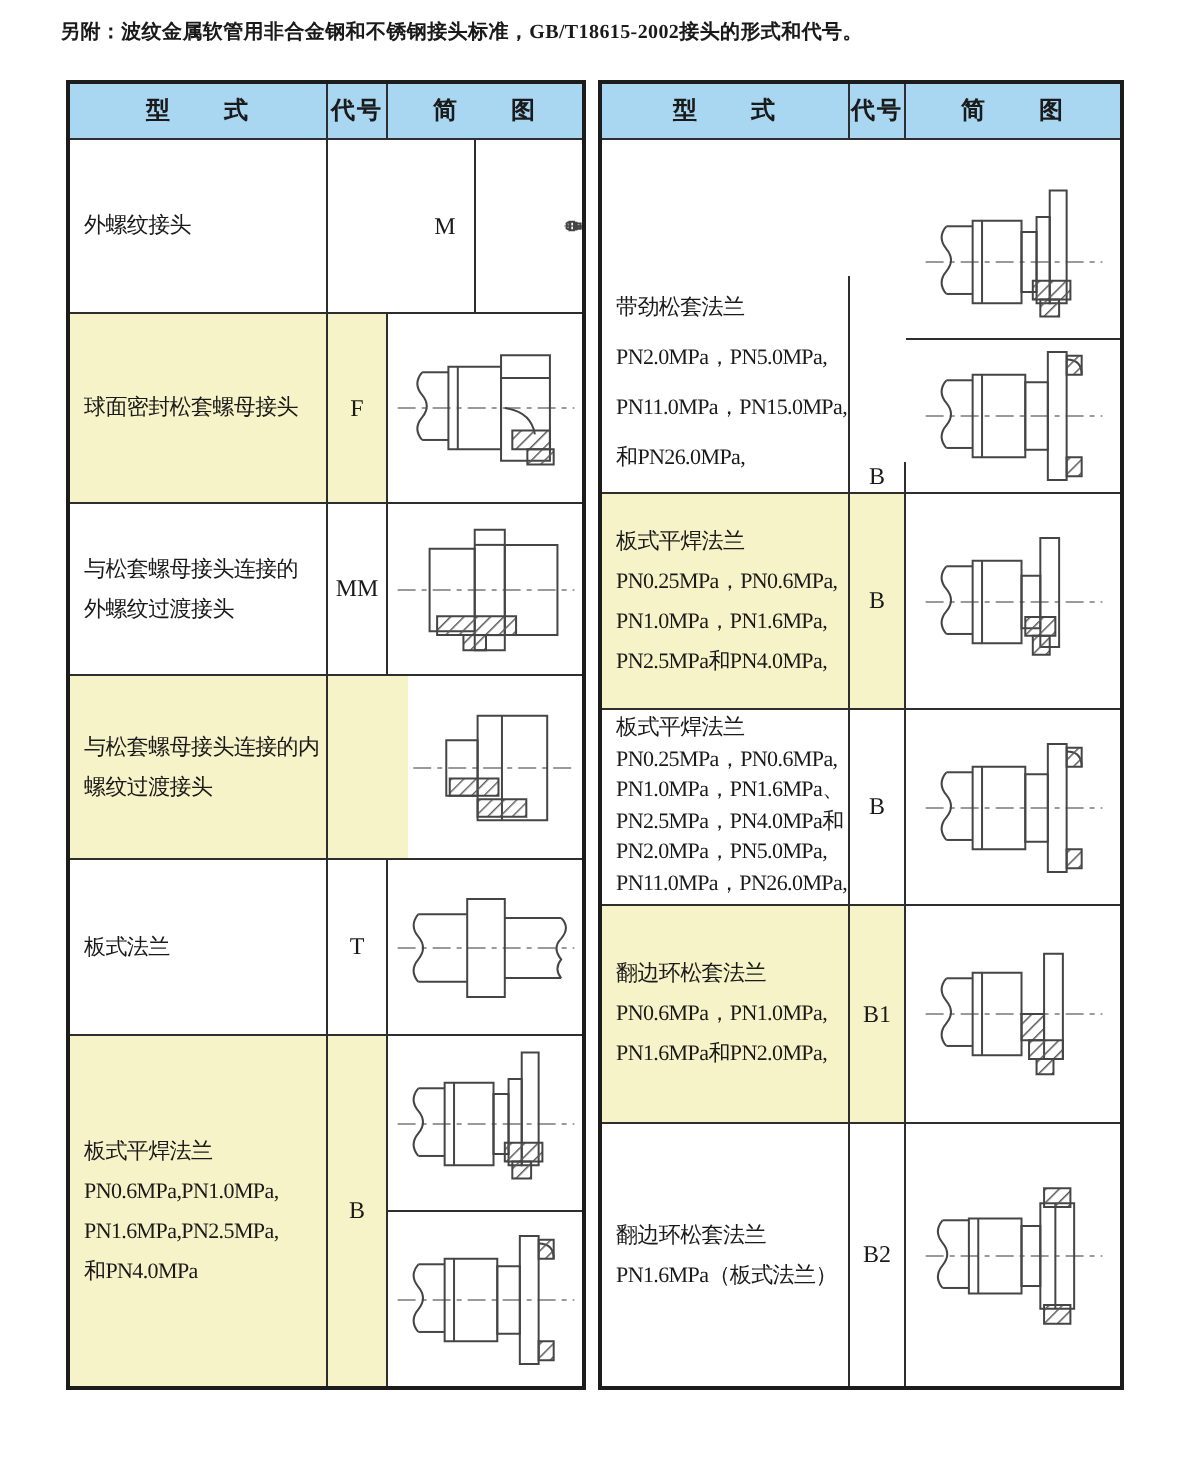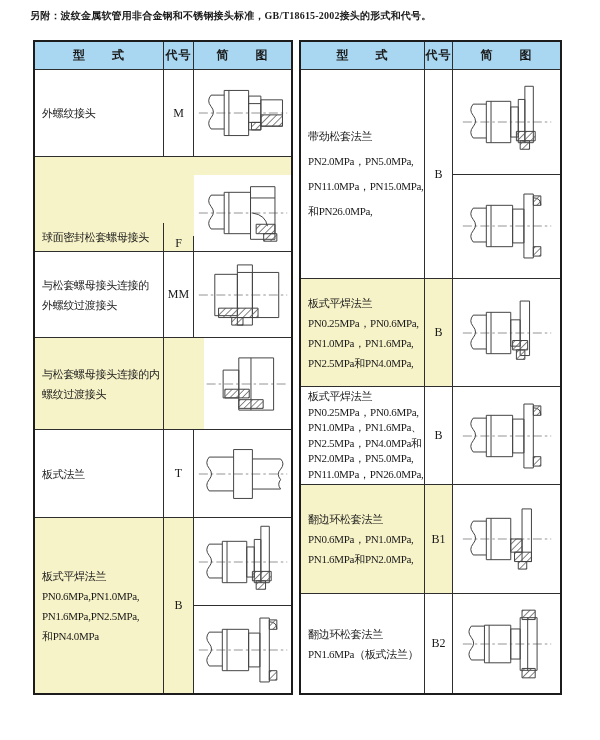--- a/index.html
+++ b/index.html
@@ -31,23 +31,23 @@
   }
   .type-cell.tight{line-height:15.5px;}
   .type-cell.loose{line-height:25px;}
   .code-cell{display:flex;align-items:center;justify-content:center;font-size:12px;}
   .diag-cell{display:flex;flex-direction:column;background:#fff;}
   .dsub{flex:1;display:flex;align-items:center;justify-content:center;overflow:hidden;}
   .dsub + .dsub{border-top:1px solid #2e2e2e;}
   .hl{background:var(--hl-bg,#f7f3c8);}
   .hl .diag-cell{background:#fff;}
   
-  .left .r0{height:87px;} .left .r1{height:95px;align-items:flex-end;} .left .r2{height:86px;}
+  .left .r0{height:87px;gap:44px;} .left .r1{height:95px;} .left .r2{height:86px;}
   .left .r3{height:92px;gap:40px;} .left .r4{height:88px;}
-  .right .r0{height:209px;} .right .r1{height:108px;} .right .r2{height:98px;} .right .r3{height:109px;}
+  .right .r0{height:177px;align-items:flex-end;} .right .r1{height:108px;} .right .r2{height:98px;} .right .r3{height:109px;}
   svg line, svg path, svg rect{vector-effect:non-scaling-stroke;}
 </style>
 </head>
 <body>
 
 <svg width="0" height="0" style="position:absolute" aria-hidden="true">
   <defs>
     <pattern id="hatch" width="5" height="5" patternUnits="userSpaceOnUse" patternTransform="rotate(45)">
       <line x1="0" y1="0" x2="0" y2="5" stroke="#5a5a5a" stroke-width="1.6"></line>
     </pattern>

